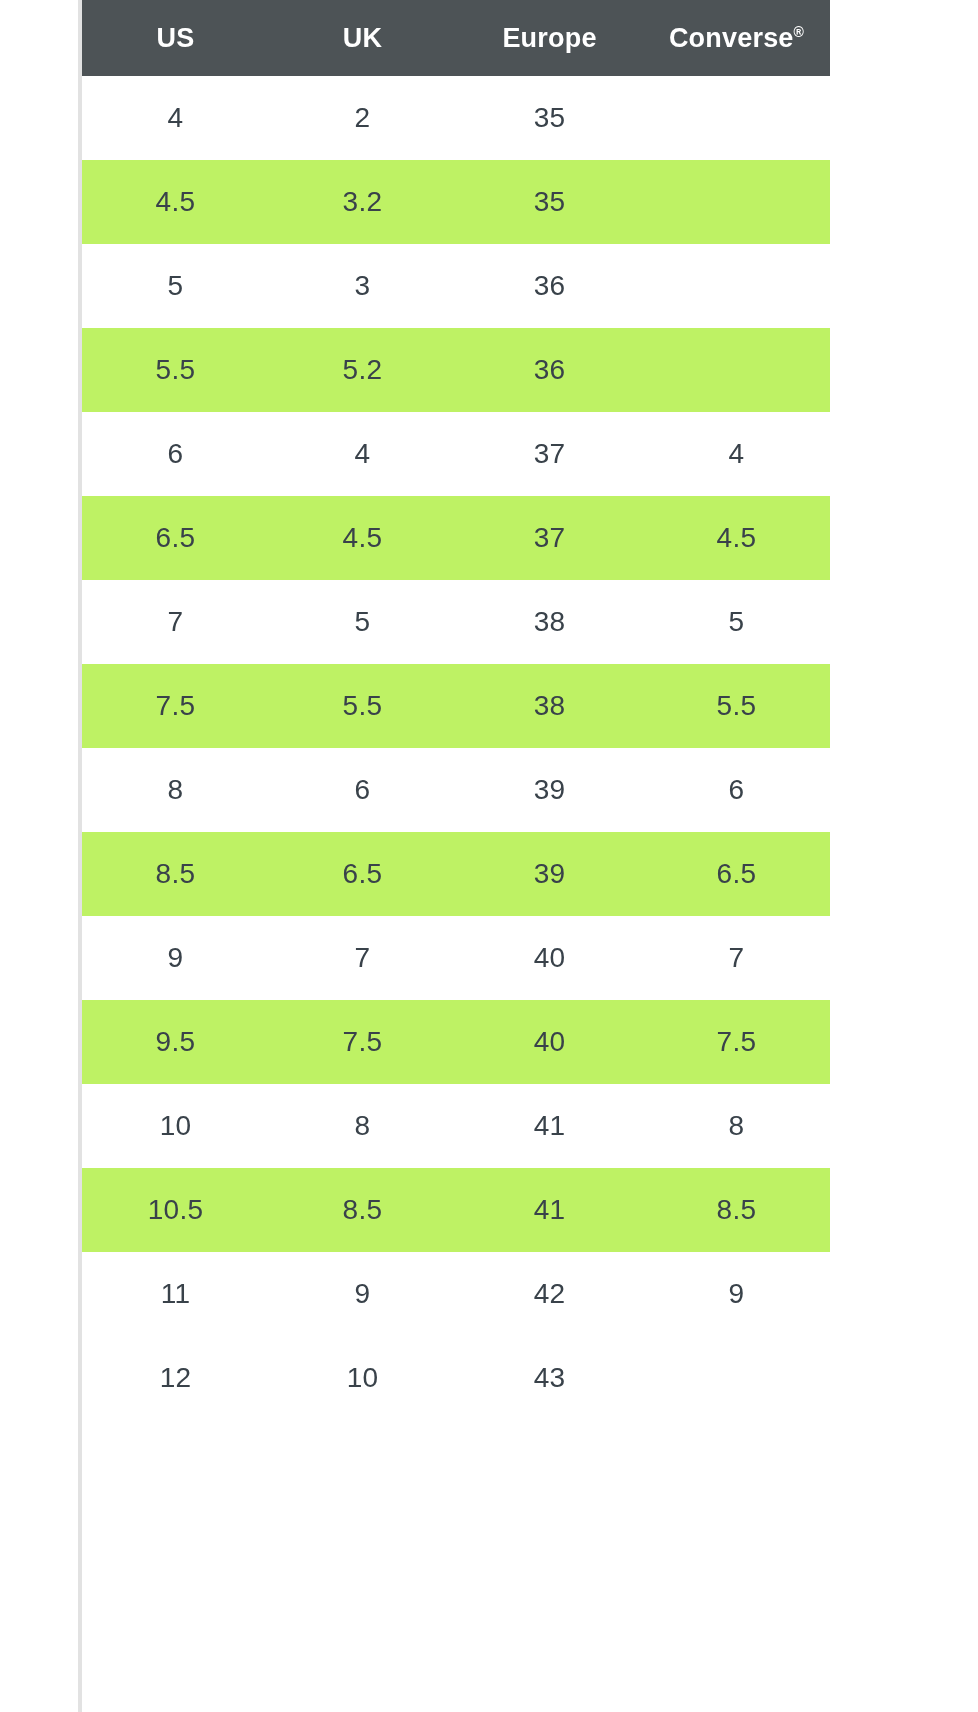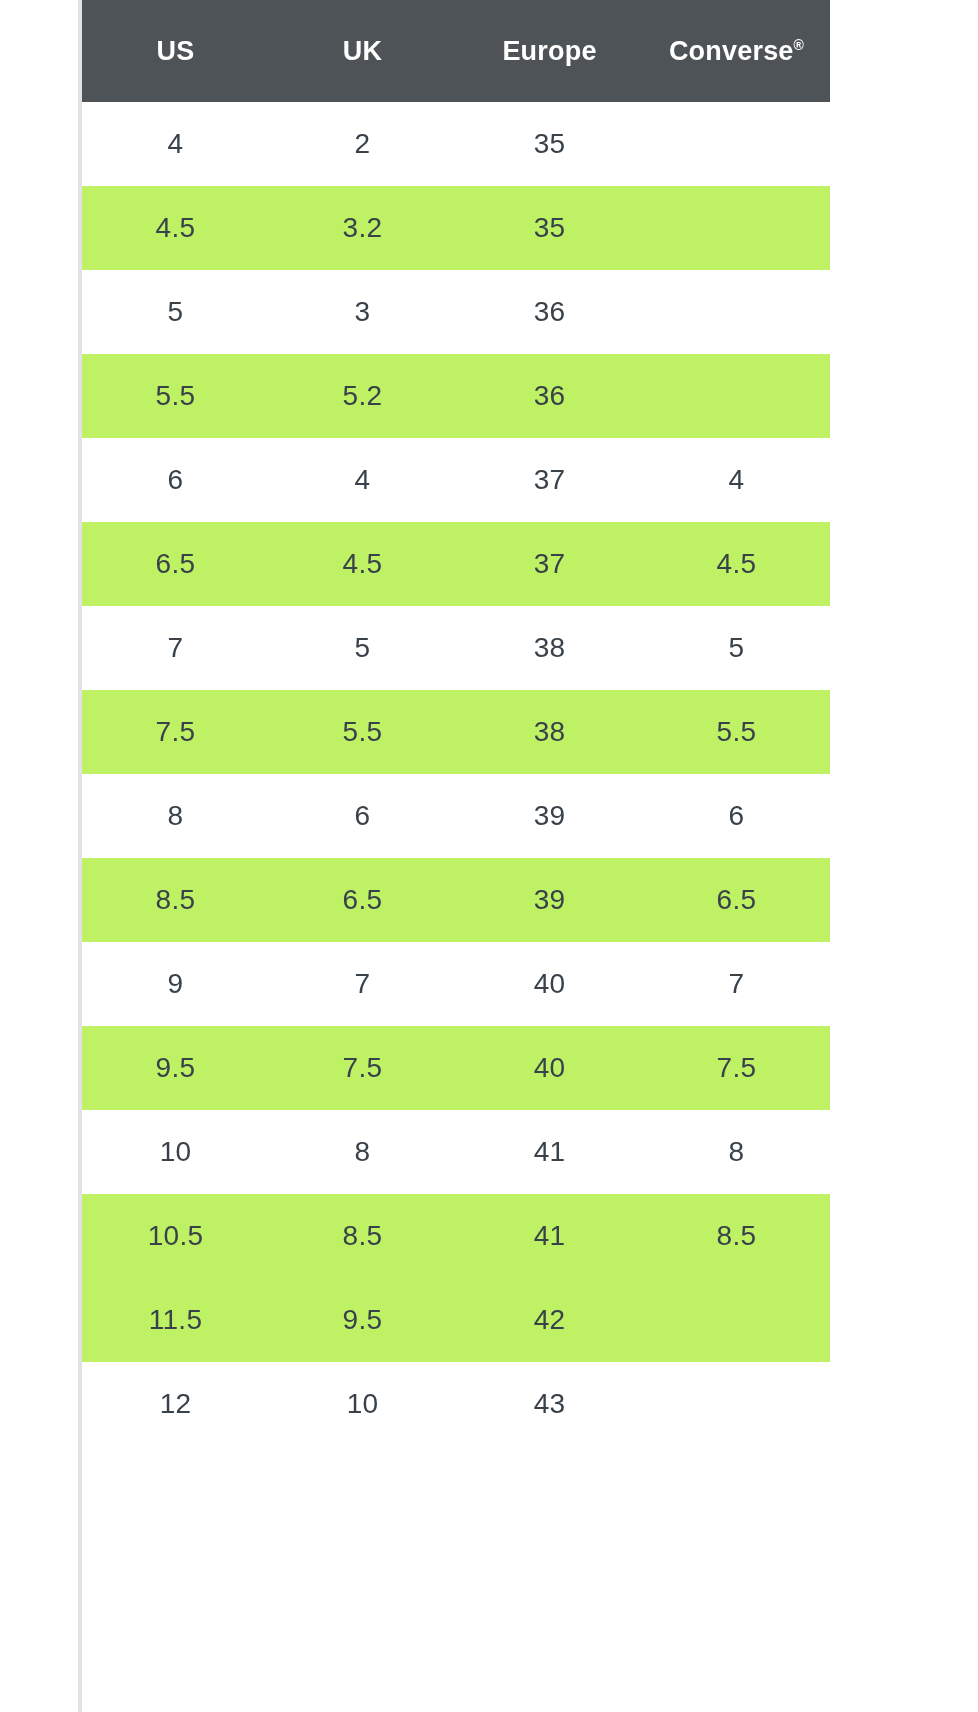--- a/index.html
+++ b/index.html
@@ -38,21 +38,21 @@
   }
 
   table.size-table th {
     height: 76px;
     color: #ffffff;
     font-size: 27px;
     font-weight: bold;
     letter-spacing: 0.2px;
     text-align: center;
     vertical-align: middle;
-    padding: 13px;
+    padding: 0;
     border: none;
   }
 
   th .reg-mark {
     font-size: 14px;
     vertical-align: super;
     line-height: 0;
     font-weight: bold;
   }
 
@@ -174,25 +174,25 @@
           <td>8</td>
           <td>41</td>
           <td>8</td>
         </tr>
         <tr class="row-even">
           <td>10.5</td>
           <td>8.5</td>
           <td>41</td>
           <td>8.5</td>
         </tr>
-        <tr class="row-even">
-          <td>11.5</td>
-          <td>9.5</td>
+        <tr class="row-odd">
+          <td>11</td>
+          <td>9</td>
           <td>42</td>
-          <td></td>
+          <td>9</td>
         </tr>
         <tr class="row-odd">
           <td>12</td>
           <td>10</td>
           <td>43</td>
           <td></td>
         </tr>
       </tbody>
   </table>
 </div>

